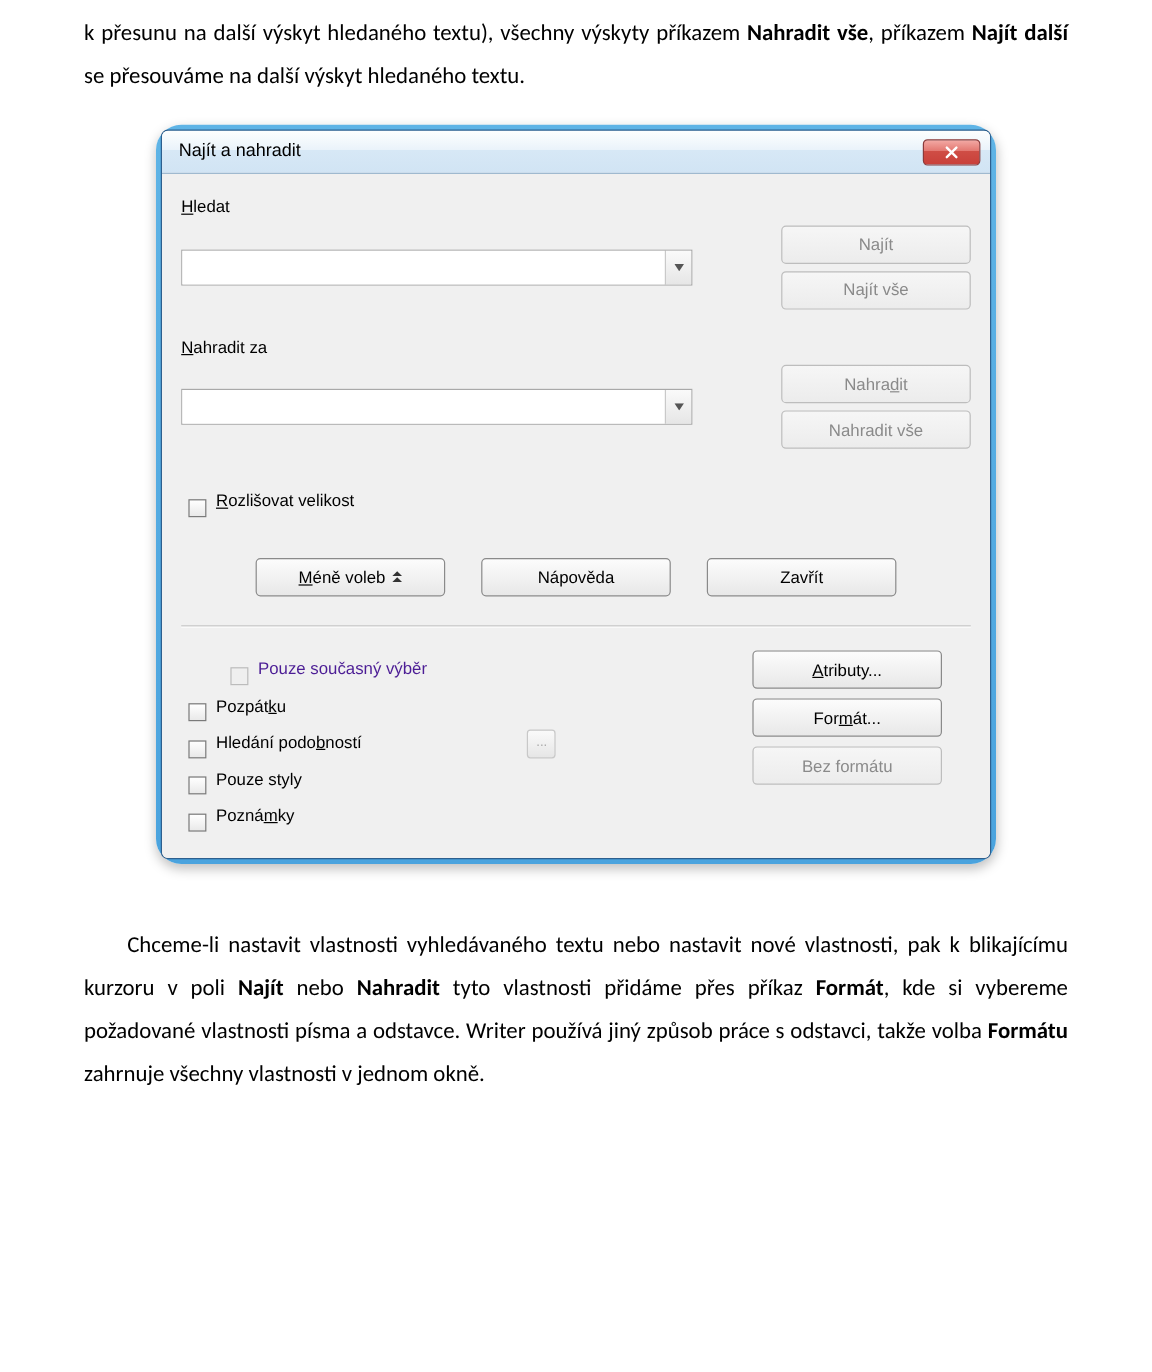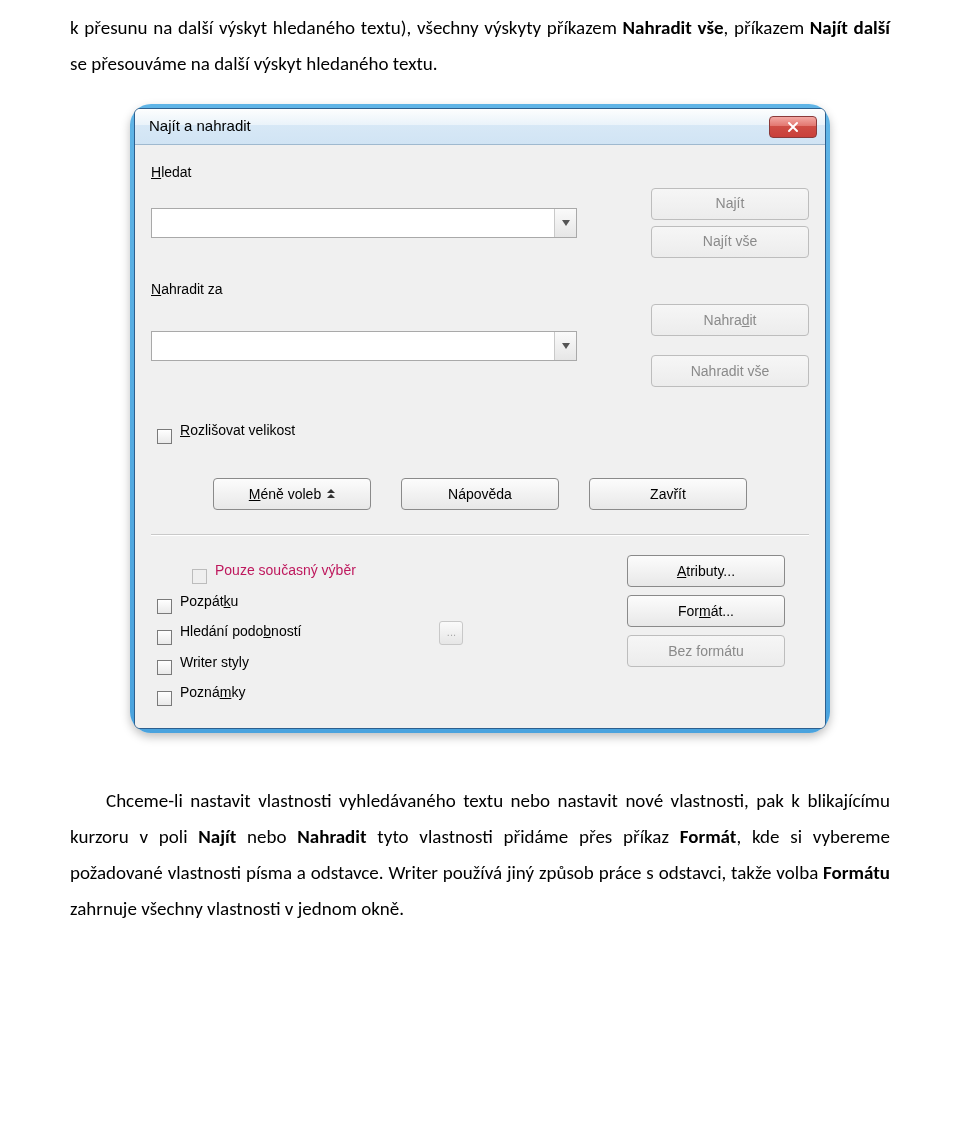--- a/index.html
+++ b/index.html
@@ -86,21 +86,21 @@
     cursor: default;
   }
   .btn-raised .u, .btn .u, .btn-dis .u { text-decoration: underline; }
   .section { margin-top: 18px; }
   .check {
     display: flex; align-items: flex-end; gap: 8px;
     font-size: 14px; color: #000;
     margin: 4px 0;
     cursor: pointer;
   }
-  .check.dis { color: #be185d; cursor: default; padding-left: 35px; }
+  .check.dis { color: #4c1d95; cursor: default; padding-left: 35px; }
   .cb {
     width: 15px; height: 15px; border: 1px solid #7a7a7a;
     background: linear-gradient(#fff,#e9e9e9);
   }
   .cb.dis { border-color: #bcbcbc; background: #efefef; }
   .hr {
     height: 1px; background: #c9c9c9; margin: 24px 0 18px 0;
     box-shadow: 0 1px 0 #fff;
   }
   .midrow-wrap { display: flex; justify-content: center; gap: 30px; }
@@ -180,21 +180,21 @@
           <div class="row">
             <div class="combo">
               <input class="inp" style="">
               <div class="drop">
                 <svg width="8" height="6">
                     <path d="M0 0 L8 0 L4 6 Z" fill="#555"></path>
                   </svg>
               </div>
             </div>
             <div style="flex:1"></div>
-            <div style="display:flex;flex-direction:column;gap:19px;">
+            <div style="display:flex;flex-direction:column;gap:6px;">
               <div class="btn-dis">
                   <span>Nahra</span>
                   <span class="u">d</span>
                   <span>it</span>
                 </div>
               <div class="btn-dis">Nahradit vše</div>
             </div>
           </div>
         </div>
 
@@ -231,21 +231,21 @@
               <span><span>Pozpát</span><span class="u">k</span><span>u</span></span>
             </label>
             <label class="check">
               <span class="cb"></span>
               <span><span>Hledání podo</span><span class="u">b</span><span>ností</span></span>
               <span style="display:inline-block;width:110px"></span>
               <span class="smallbtn dis">...</span>
             </label>
             <label class="check">
               <span class="cb"></span>
-              <span>Writer styly</span>
+              <span>Pouze styly</span>
             </label>
             <label class="check">
               <span class="cb"></span>
               <span><span>Pozná</span><span class="u">m</span><span>ky</span></span>
             </label>
           </div>
           <div class="rightcol">
             <div class="btn">
                 <span class="u">A</span>
                 <span>tributy...</span>

